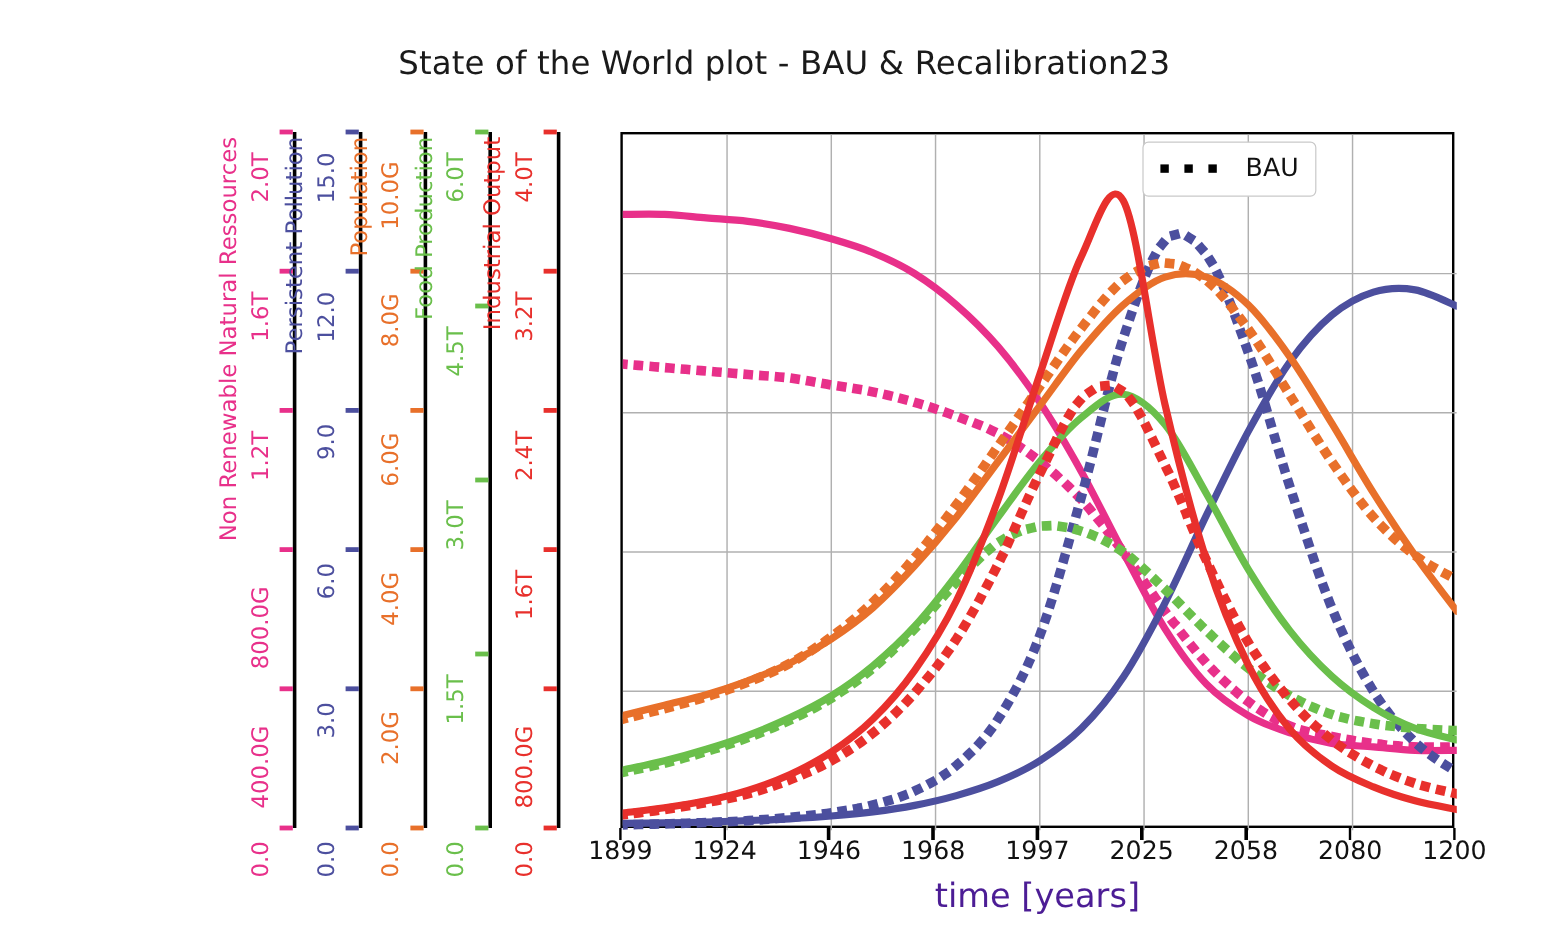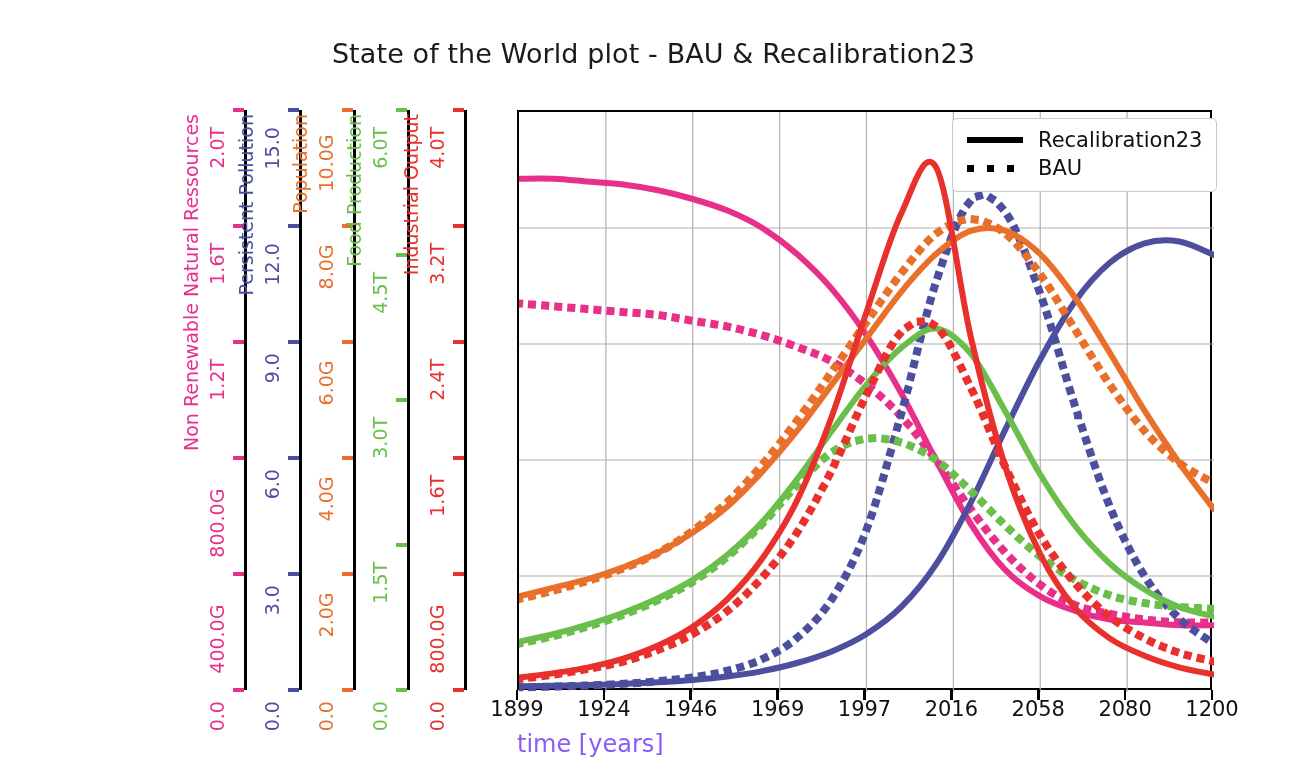--- a/index.html
+++ b/index.html
@@ -38,22 +38,22 @@
     font-family:"DejaVu Sans", sans-serif;
   }
 
   
   .xtlabel{
     position:absolute;top:697px;font-size:21px;color:#111;
     transform:translateX(-50%);font-family:"DejaVu Sans", sans-serif;
   }
   .xtick{position:absolute;top:690px;width:2.6px;height:10px;background:#000;}
   #xaxis-title{
-    position:absolute;left:517px;top:730px;width:695px;text-align:left;
-    font-size:24px;color:#8b5cf6;font-family:"DejaVu Sans", sans-serif;
+    position:absolute;left:517px;top:730px;width:695px;text-align:center;
+    font-size:28px;color:#4c1d95;font-family:"DejaVu Sans", sans-serif;
   }
 
   
   #legend{
     position:absolute;left:952px;top:118px;
     background:#fff;border:1.4px solid #c9c9c9;border-radius:5px;
     padding:7px 14px 9px 12px;
   }
   .lgrow{display:flex;align-items:center;height:28px;}
   .lgsample{width:60px;height:20px;position:relative;margin-right:13px;}
@@ -168,41 +168,35 @@
   </div>
 
   <div id="xticks">
       <div class="xtick" style="left:515.7px"></div>
       <div class="xtlabel" style="left:517px">1899</div>
       <div class="xtick" style="left:602.575px"></div>
       <div class="xtlabel" style="left:603.875px">1924</div>
       <div class="xtick" style="left:689.45px"></div>
       <div class="xtlabel" style="left:690.75px">1946</div>
       <div class="xtick" style="left:776.325px"></div>
-      <div class="xtlabel" style="left:777.625px">1969</div>
+      <div class="xtlabel" style="left:777.625px">1968</div>
       <div class="xtick" style="left:863.2px"></div>
       <div class="xtlabel" style="left:864.5px">1997</div>
       <div class="xtick" style="left:950.075px"></div>
-      <div class="xtlabel" style="left:951.375px">2016</div>
+      <div class="xtlabel" style="left:951.375px">2025</div>
       <div class="xtick" style="left:1036.95px"></div>
       <div class="xtlabel" style="left:1038.25px">2058</div>
       <div class="xtick" style="left:1123.825px"></div>
       <div class="xtlabel" style="left:1125.125px">2080</div>
       <div class="xtick" style="left:1210.7px"></div>
       <div class="xtlabel" style="left:1212px">1200</div>
     </div>
   <div id="xaxis-title">time [years]</div>
 
   <div id="legend">
-    <div class="lgrow">
-      <span class="lgsample">
-        <span class="lgsolid"></span>
-      </span>
-      <span class="lglabel">Recalibration23</span>
-    </div>
     <div class="lgrow">
       <span class="lgsample">
         <span class="lgdot" style="left:2px"></span>
         <span class="lgdot" style="left:22px"></span>
         <span class="lgdot" style="left:42px"></span>
       </span>
       <span class="lglabel">BAU</span>
     </div>
   </div>
 

